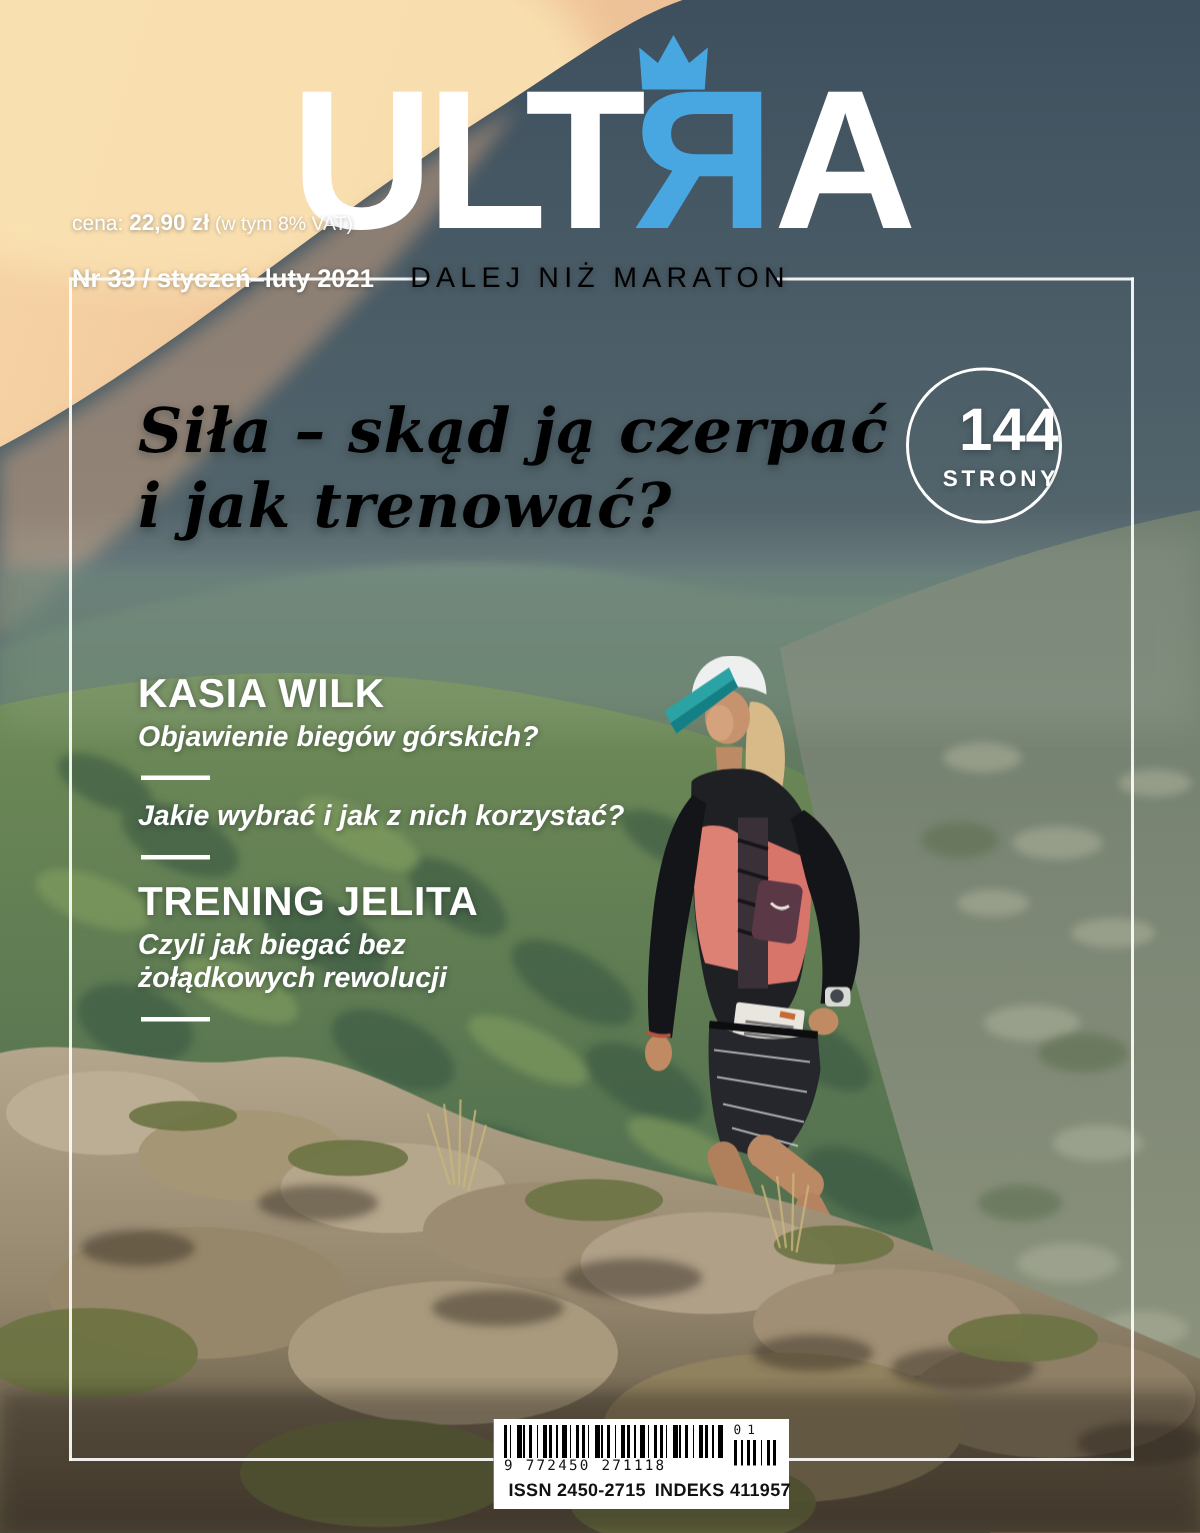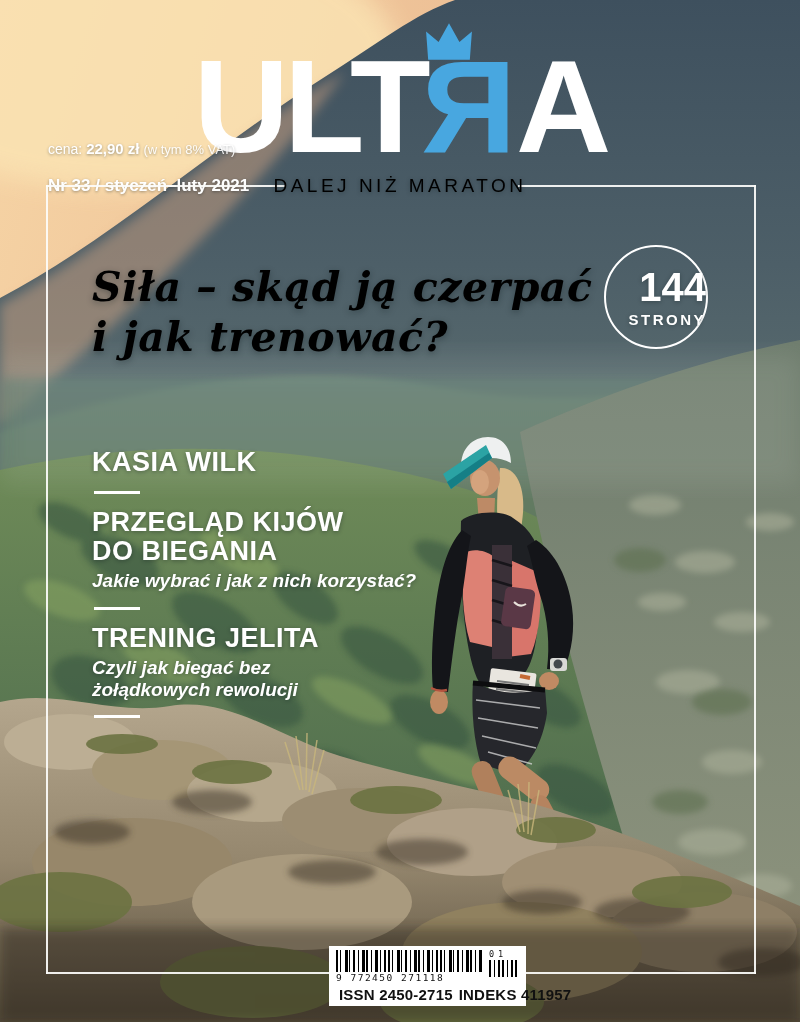--- a/index.html
+++ b/index.html
@@ -90,21 +90,21 @@
       #000 13px 14px,#fff 14px 17px,#000 17px 19px,#fff 19px 22px,#000 22px 23px,#fff 23px 26px,
       #000 26px 29px,#fff 29px 30px,#000 30px 32px,#fff 32px 35px,#000 35px 36px,#fff 36px 39px,
       #000 39px 42px,#fff 42px 44px,#000 44px 45px,#fff 45px 48px,#000 48px 50px,#fff 50px 52px);
   }
   .bc-digits{ font-family:"DejaVu Sans Mono",monospace; font-size:9.5px; letter-spacing:1.5px;
     line-height:1; margin-top:1px; }
   .bc-addon{ width:30px; text-align:left; }
   .bc-addon-num{ font-family:"DejaVu Sans Mono",monospace; font-size:8.5px; letter-spacing:4px; line-height:1; }
   .bc-addon-bars{ height:17px; margin-top:1px;
     background:repeating-linear-gradient(90deg,#000 0 2px,#fff 2px 5px,#000 5px 6px,#fff 6px 9px,#000 9px 11px,#fff 11px 13px); }
-  .bc-issn{ font-size:15px; font-weight:700; letter-spacing:.2px; text-align:left; margin-top:3px;
+  .bc-issn{ font-size:12px; font-weight:700; letter-spacing:.2px; text-align:left; margin-top:3px;
     white-space:nowrap; }
   .bc-issn span{ margin:0 3px; }
 </style>
 </head>
 <body>
 
 <div class="cover">
 
   <svg id="bg" width="800" height="1022" viewBox="0 0 800 1022" preserveAspectRatio="none" aria-hidden="true">
     <defs>
@@ -332,25 +332,24 @@
   </div>
 
   <div class="badge">
     <div class="badge-number">144</div>
     <div class="badge-label">STRONY</div>
   </div>
 
   <div class="features">
     <div class="feature-item">
       <div class="feature-title">KASIA WILK</div>
+      <div class="feature-sub">Objawienie biegów górskich?</div>
       <div class="feature-divider"></div>
     </div>
     <div class="feature-item">
-      <div class="feature-title">PRZEGLĄD KIJÓW
-DO BIEGANIA</div>
       <div class="feature-sub">Jakie wybrać i jak z nich korzystać?</div>
       <div class="feature-divider"></div>
     </div>
     <div class="feature-item">
       <div class="feature-title">TRENING JELITA</div>
       <div class="feature-sub">Czyli jak biegać bez
 żołądkowych rewolucji</div>
       <div class="feature-divider"></div>
     </div>
   </div>

